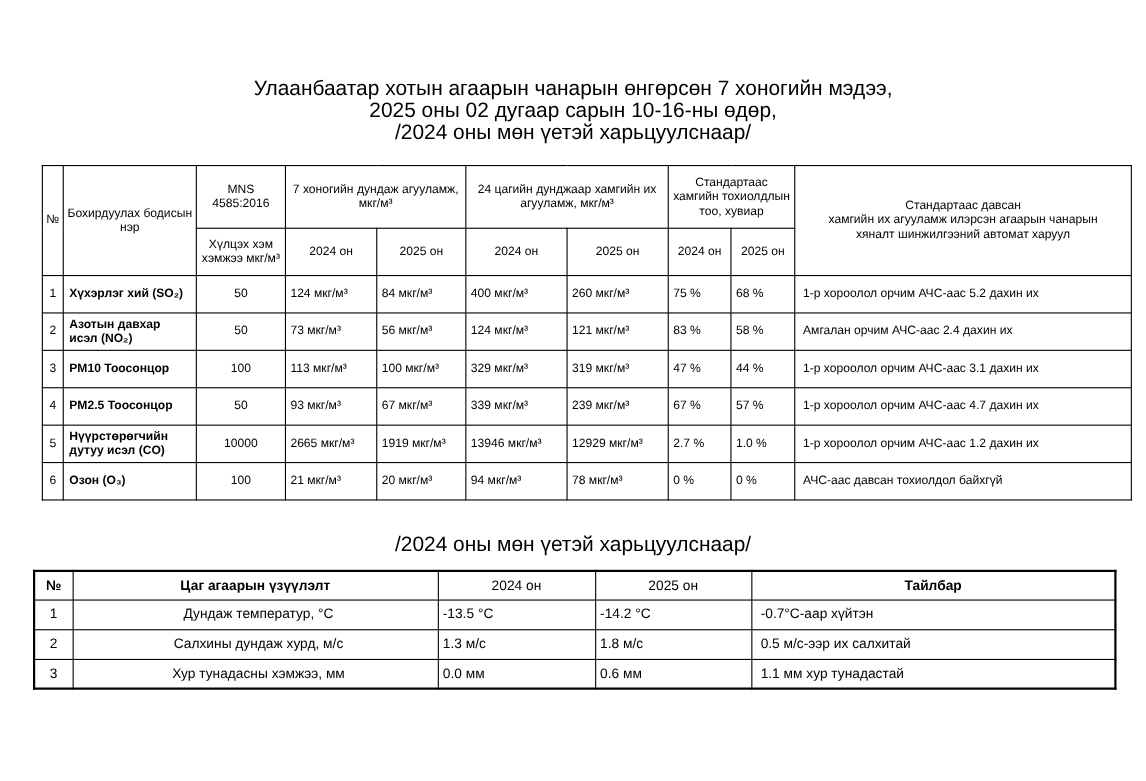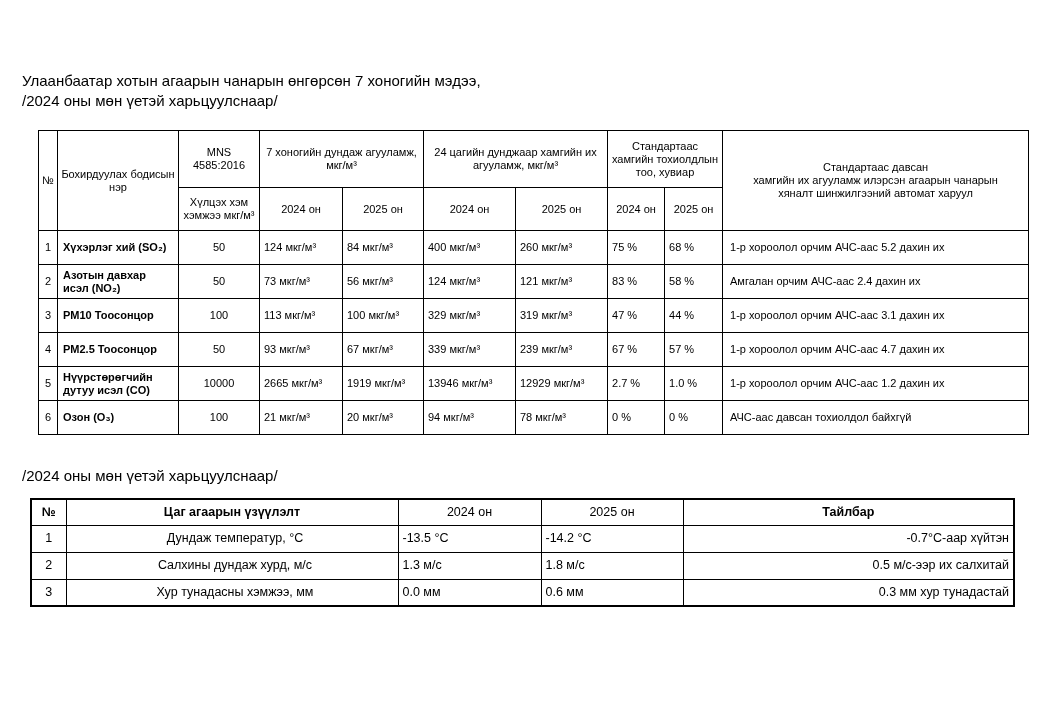--- a/index.html
+++ b/index.html
@@ -4,23 +4,23 @@
 <style>
   * { box-sizing: border-box; }
   html, body {
     margin: 0; padding: 0;
     width: 1042px; height: 710px;
     background: #ffffff;
     color: #000000;
     font-family: "Liberation Sans", sans-serif;
   }
   .title-block {
-    font-size: 15px;
+    text-align: center;
+    font-size: 19px;
     line-height: 20px;
-    margin-left: 22px;
   }
   #title1 { padding-top: 71px; }
   #title2 { margin-top: 31px; }
 
   table {
     border-collapse: collapse;
     table-layout: fixed;
     color: #000;
   }
   th, td {
@@ -62,29 +62,30 @@
   }
   #table2 thead tr { height: 26px; }
   #table2 tbody tr { height: 27px; }
   #table2 th { padding: 2px 4px; text-align: center; }
   #table2 th.bold { font-weight: bold; }
   #table2 th.reg { font-weight: normal; }
   #table2 td { padding: 2px 4px; }
   #table2 td.c-no { text-align: center; }
   #table2 td.c-ind { text-align: center; padding-left: 10px; }
   #table2 td.c-val { }
-  #table2 td.c-note { text-align: right; padding-left: 8px; margin-top: 38px; }
+  #table2 td.c-note { text-align: left; padding-left: 8px; margin-top: 38px; }
 </style>
 </head>
 <body>
 
 <div>
 
   <div id="title1" class="title-block">
     <div>Улаанбаатар хотын агаарын чанарын өнгөрсөн 7 хоногийн мэдээ,</div>
+    <div>2025 оны 02 дугаар сарын 10-16-ны өдөр,</div>
     <div>/2024 оны мөн үетэй харьцуулснаар/</div>
   </div>
 
   <table id="table1">
     <colgroup>
       <col style="width:19px">
         <col style="width:121px">
         <col style="width:81px">
       <col style="width:83px">
         <col style="width:81px">
@@ -226,18 +227,18 @@
         <td class="c-ind">Салхины дундаж хурд, м/с</td>
         <td class="c-val">1.3 м/с</td>
         <td class="c-val">1.8 м/с</td>
         <td class="c-note">0.5 м/с-ээр их салхитай</td>
       </tr>
       <tr>
         <td class="c-no">3</td>
         <td class="c-ind">Хур тунадасны хэмжээ, мм</td>
         <td class="c-val">0.0 мм</td>
         <td class="c-val">0.6 мм</td>
-        <td class="c-note">0.3 мм хур тунадастай</td>
+        <td class="c-note">1.1 мм хур тунадастай</td>
       </tr>
     </tbody>
   </table>
 
 </div>
 
 </body></html>

